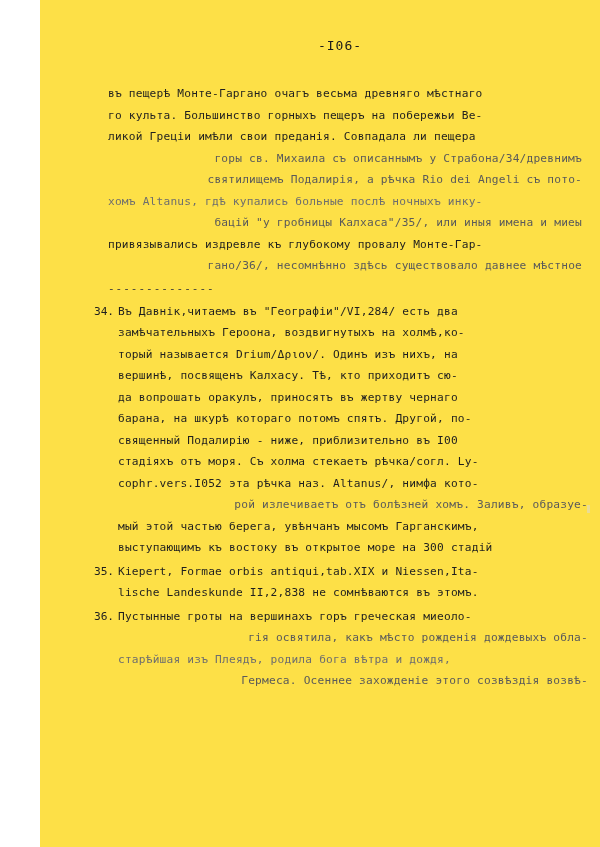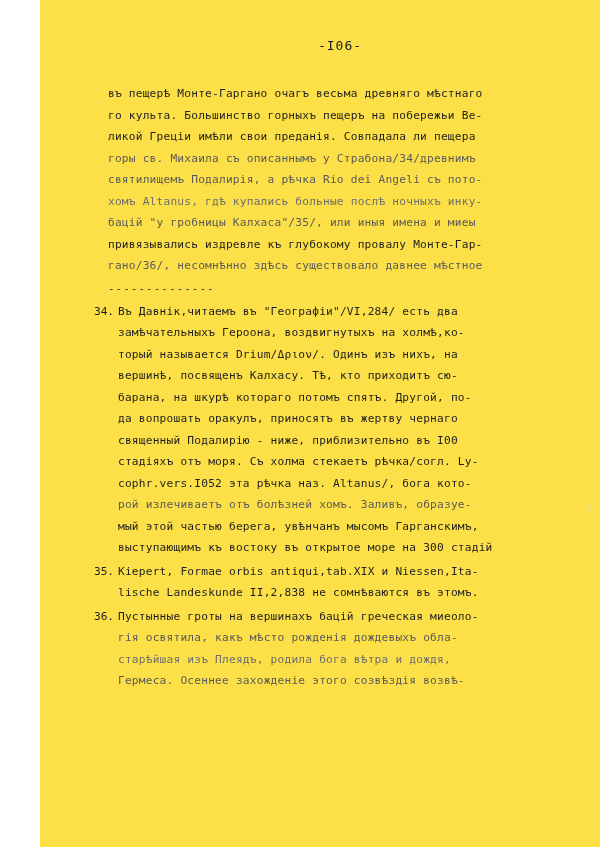--- a/index.html
+++ b/index.html
@@ -34,20 +34,21 @@
   }
   .line {
     font-size: 11.2px;
     line-height: 21.5px;
     white-space: nowrap;
     letter-spacing: 0.2px;
     color: #1f1f1f;
   }
   .line.faint {
     color: #5a5a5a;
+    text-align: right;
   }
   .line.fainter {
     color: #6e6e6e;
   }
   .divider {
     margin: 6px 0 4px 68px;
     font-size: 11px;
     line-height: 12px;
     letter-spacing: 1px;
     color: #3a3a3a;
@@ -117,43 +118,43 @@
 
   <div class="notes">
 
     <div class="note">
       <div class="note-num">34.</div>
       <div class="note-body">
         <div class="line">Въ Давнік,читаемъ въ "Географіи"/VI,284/ есть два</div>
         <div class="line">замѣчательныхъ Героона, воздвигнутыхъ на холмѣ,ко-</div>
         <div class="line">торый называется Drium/Δριον/. Одинъ изъ нихъ, на</div>
         <div class="line">вершинѣ, посвященъ Калхасу. Тѣ, кто приходитъ сю-</div>
+        <div class="line">да вопрошать оракулъ, приносятъ въ жертву чернаго</div>
         <div class="line">барана, на шкурѣ котораго потомъ спятъ. Другой, по-</div>
-        <div class="line">да вопрошать оракулъ, приносятъ въ жертву чернаго</div>
         <div class="line">священный Подалирію - ниже, приблизительно въ I00</div>
         <div class="line">стадіяхъ отъ моря. Съ холма стекаетъ рѣчка/согл. Ly-</div>
-        <div class="line">cophr.vers.I052 эта рѣчка наз. Altanus/, бога кото-</div>
+        <div class="line">cophr.vers.I052 эта рѣчка наз. Altanus/, нимфа кото-</div>
         <div class="line faint">рой излечиваетъ отъ болѣзней хомъ. Заливъ, образуе-</div>
         <div class="line">мый этой частью берега, увѣнчанъ мысомъ Гарганскимъ,</div>
         <div class="line">выступающимъ къ востоку въ открытое море на 300 стадій</div>
       </div>
     </div>
 
     <div class="note">
       <div class="note-num">35.</div>
       <div class="note-body">
         <div class="line">Kiepert, Formae orbis antiqui,tab.XIX и Niessen,Ita-</div>
         <div class="line">lische Landeskunde II,2,838 не сомнѣваются въ этомъ.</div>
       </div>
     </div>
 
     <div class="note">
       <div class="note-num">36.</div>
       <div class="note-body">
-        <div class="line">Пустынные гроты на вершинахъ бацій греческая миеоло-</div>
+        <div class="line">Пустынные гроты на вершинахъ горъ греческая миеоло-</div>
         <div class="line faint">гія освятила, какъ мѣсто рожденія дождевыхъ обла-</div>
         <div class="line fainter">старѣйшая изъ Плеядъ, родила бога вѣтра и дождя,</div>
         <div class="line faint">Гермеса. Осеннее захожденіе этого созвѣздія возвѣ-</div>
       </div>
     </div>
 
   </div>
 
 </div>
 

